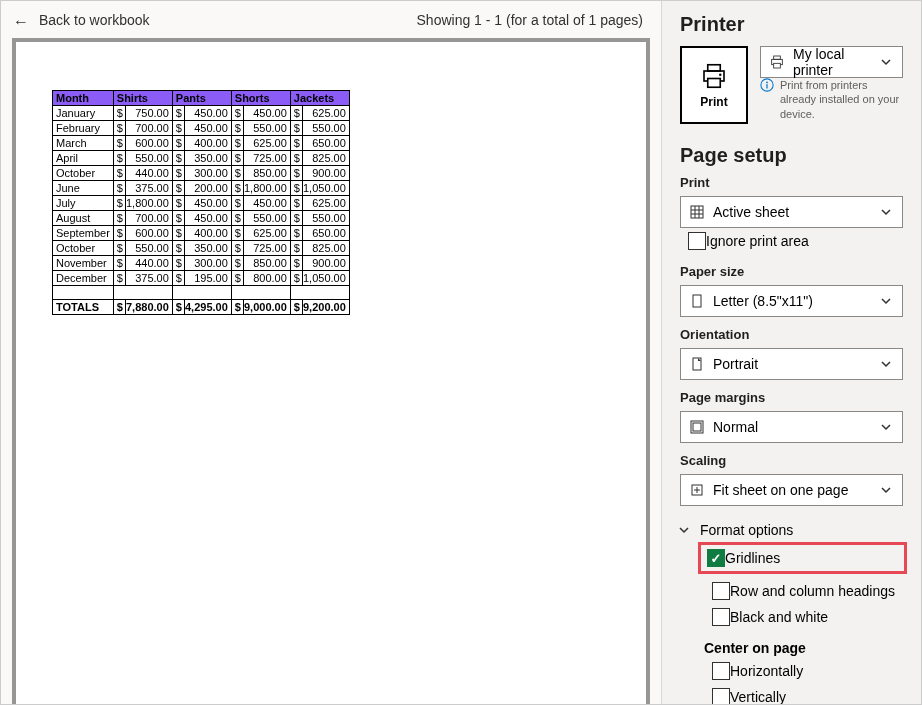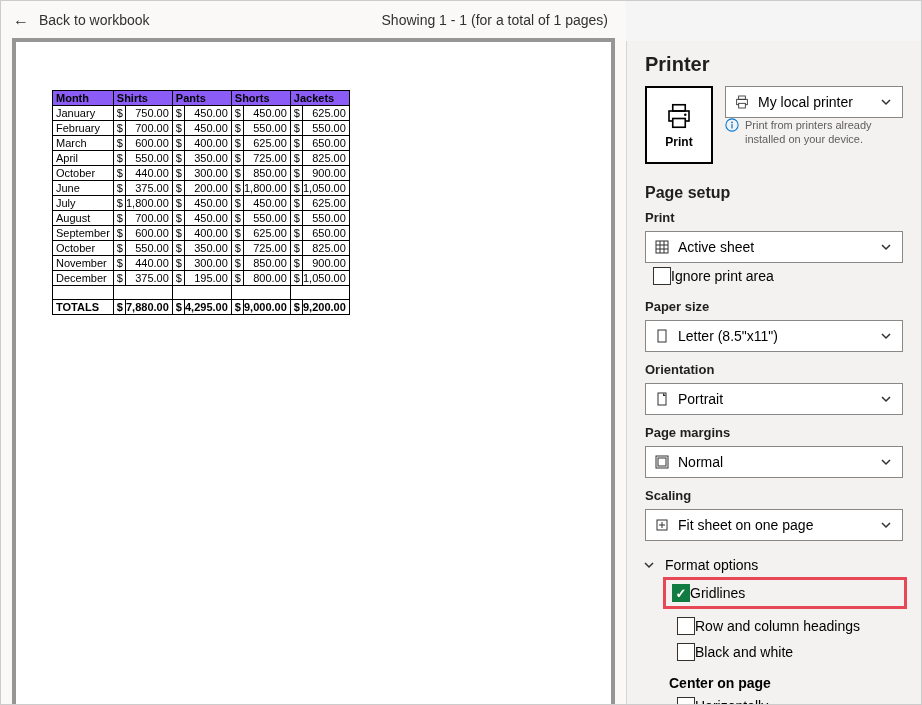--- a/index.html
+++ b/index.html
@@ -21,32 +21,32 @@
   table.data th { font-weight: bold; text-align: left; background:#8b5cf6; }
   table.data td.month { text-align: left; width: 58px; }
   table.data td.cur { width: 12px; text-align: left; padding-right:0; }
   table.data td.numcell { width: 47px; text-align: right; padding-left:0; }
   table.data tr.blank td { height: 14px; }
   table.data tr.totals td { font-weight: bold; margin-top: 47px; }
   table.data th.month { width:58px; }
   table.data th.col { width:59px; }
 
   
-  .side-panel { width: 295px; border-left: 1px solid #d6d6d6; background: #f3f2f1; display:flex; flex-direction:column; padding: 0; margin-top: 40px; }
+  .side-panel { width: 260px; border-left: 1px solid #d6d6d6; background: #f3f2f1; display:flex; flex-direction:column; padding: 0; }
   .panel-title { font-size: 20px; font-weight: 600; padding: 12px 18px 10px 18px; color:#201f1e; }
   .top-row { display:flex; gap:12px; padding: 0 18px 14px 18px; align-items:flex-start; }
   .print-btn { width:68px; height:78px; border:2px solid #000; background:#fff; display:flex; flex-direction:column; align-items:center; justify-content:center; gap:4px; cursor:pointer; }
   .print-btn .lbl { font-size:12px; font-weight:600; }
   .printer-col { flex:1; display:flex; flex-direction:column; }
   .dropdown { height:32px; border:1px solid #8a8886; background:#fff; display:flex; align-items:center; padding:0 8px; gap:8px; font-size:14px; cursor:pointer; position:relative; }
   .dropdown .chev { margin-left:auto; }
   .info-row { display:flex; gap:6px; font-size:11px; color:#605e5c; align-items:flex-start; line-height:1.3; }
   .info-icon { width:14px; height:14px; flex-shrink:0; }
 
-  .section-title { font-size:16px; font-weight:600; padding: 6px 18px 6px 18px; color:#201f1e; }
+  .section-title { font-size:20px; font-weight:600; padding: 6px 18px 6px 18px; color:#201f1e; }
   .field-block { padding: 2px 18px 8px 18px; }
   .field-label { font-size:13px; font-weight:600; color:#201f1e; margin-bottom:6px; }
   .checkbox-row { display:flex; align-items:center; font-size:14px; padding:4px 0 4px 8px; cursor:pointer; }
   .checkbox-box { width:18px; height:18px; border:1px solid #323130; background:#fff; display:flex; align-items:center; justify-content:center; flex-shrink:0; }
   .checkbox-box.checked { background:#107c41; border-color:#107c41; }
   .checkbox-box.checked::after { content:"✓"; color:#fff; font-size:13px; font-weight:bold; }
 
   .collapse-head { display:flex; align-items:center; gap:8px; padding:8px 18px 4px 14px; font-weight:400; font-size:14px; cursor:pointer; }
   .highlight-box { border:3px solid #e74856; padding:2px 4px 2px 6px; margin:0 14px 4px 36px; display:inline-flex; align-items:center; gap:10px; }
   .sub-checks { padding-left: 42px; }

